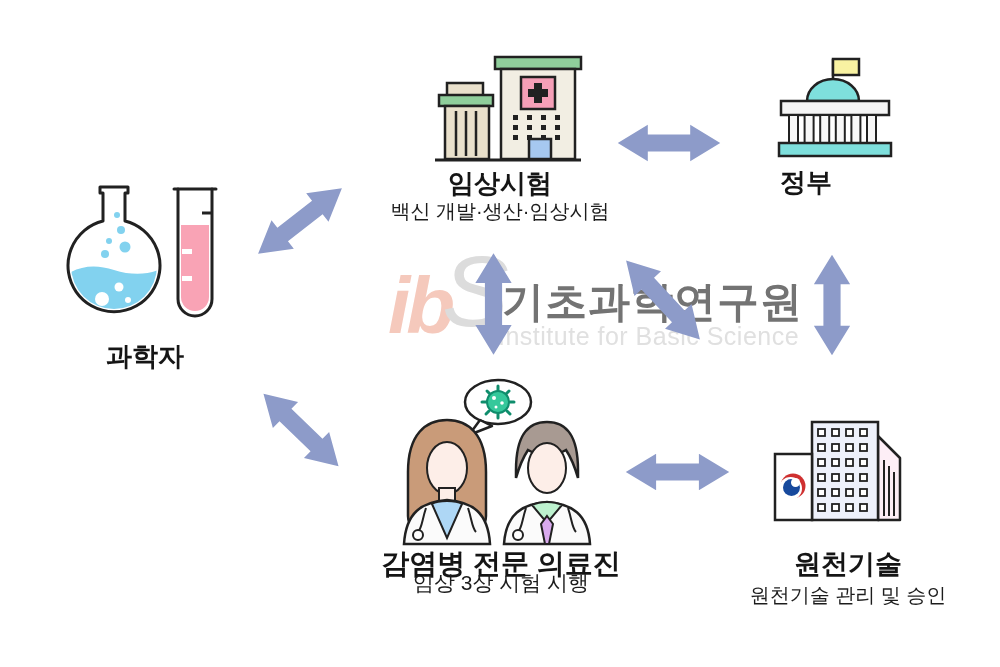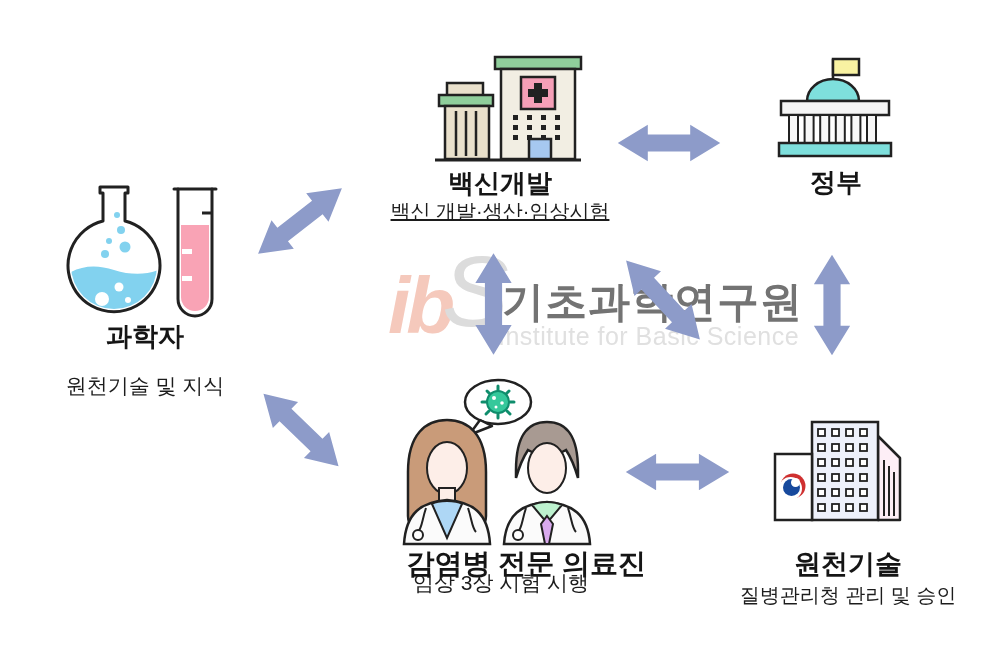--- a/index.html
+++ b/index.html
@@ -73,22 +73,21 @@
     <circle cx="47" cy="58" r="3" style="fill:var(--flask-liquid);"></circle>
     <circle cx="63" cy="64" r="5.5" style="fill:var(--flask-liquid);"></circle>
     <circle cx="43" cy="71" r="4" style="fill:var(--flask-liquid);"></circle>
     <path d="M116,6 V116 a17,17 0 0 0 34,0 V6" style="fill:#ffffff;stroke:var(--outline);stroke-width:3;stroke-linecap:round;"></path>
     <path d="M112,6 h42" style="stroke:var(--outline);stroke-width:3;stroke-linecap:round;fill:none;"></path>
     <path d="M119,42 V114 a14,14 0 0 0 28,0 V42 z" style="fill:var(--tube-liquid);"></path>
     <path d="M150,30 h-10" style="stroke:var(--outline);stroke-width:3;fill:none;"></path>
     <rect x="120" y="66" width="10" height="5" style="fill:#ffffff;"></rect>
     <rect x="120" y="93" width="10" height="5" style="fill:#ffffff;"></rect>
   </svg>
-  <div class="node-title" style="left:45px;top:322px;width:200px;font-size:26px;">과학자</div>
-  <div class="node-sub" style="left:25px;top:374px;width:240px;font-size:21px;">원천기술 및 지식</div>
+  <div class="node-title" style="left:45px;top:342px;width:200px;font-size:26px;">과학자</div>
 
   <svg class="abs" style="left:433px;top:53px;width:150px;height:110px;" viewBox="0 0 150 110">
     <rect x="14" y="30" width="36" height="14" style="fill:var(--pharma-annex);stroke:var(--outline);stroke-width:2.5;"></rect>
     <rect x="6" y="42" width="54" height="11" style="fill:var(--pharma-roof);stroke:var(--outline);stroke-width:2.5;"></rect>
     <rect x="12" y="53" width="44" height="53" style="fill:var(--pharma-annex);stroke:var(--outline);stroke-width:2.5;"></rect>
     <path d="M23,58 V103 M33,58 V103 M43,58 V103" style="stroke:var(--outline);stroke-width:2.5;fill:none;"></path>
     <rect x="62" y="4" width="86" height="12" style="fill:var(--pharma-roof);stroke:var(--outline);stroke-width:2.5;"></rect>
     <rect x="68" y="16" width="74" height="90" style="fill:var(--pharma-wall);stroke:var(--outline);stroke-width:2.5;"></rect>
     <rect x="88" y="24" width="34" height="32" style="fill:var(--pharma-sign);stroke:var(--outline);stroke-width:2.5;"></rect>
     <rect x="101" y="30" width="8" height="20" style="fill:var(--outline);"></rect>
@@ -103,39 +102,39 @@
         <rect x="108" y="72" width="5" height="5"></rect>
         <rect x="122" y="72" width="5" height="5"></rect>
       <rect x="80" y="82" width="5" height="5"></rect>
         <rect x="94" y="82" width="5" height="5"></rect>
         <rect x="108" y="82" width="5" height="5"></rect>
         <rect x="122" y="82" width="5" height="5"></rect>
     </g>
     <rect x="96" y="86" width="22" height="20" style="fill:var(--pharma-door);stroke:var(--outline);stroke-width:2.5;"></rect>
     <path d="M2,107 H148" style="stroke:var(--outline);stroke-width:3;fill:none;"></path>
   </svg>
-  <div class="node-title" style="left:400px;top:169px;width:200px;font-size:26px;">백신개발</div>
-  <div class="node-sub" style="left:375px;top:200px;width:250px;font-size:20px;text-decoration:underline;">백신 개발·생산·임상시험</div>
+  <div class="node-title" style="left:400px;top:169px;width:200px;font-size:26px;">임상시험</div>
+  <div class="node-sub" style="left:375px;top:200px;width:250px;font-size:20px;">백신 개발·생산·임상시험</div>
 
   <svg class="abs" style="left:771px;top:53px;width:130px;height:105px;" viewBox="0 0 130 105">
     <path d="M62,28 V6" style="stroke:var(--outline);stroke-width:2.5;fill:none;"></path>
     <rect x="62" y="6" width="26" height="16" style="fill:var(--gov-flag);stroke:var(--outline);stroke-width:2.5;"></rect>
     <path d="M36,48 a26,22 0 0 1 52,0 z" style="fill:var(--gov-teal);stroke:var(--outline);stroke-width:2.5;"></path>
     <rect x="10" y="48" width="108" height="14" style="fill:#f4f4f4;stroke:var(--outline);stroke-width:2.5;"></rect>
     <g style="fill:#f7f7f7;stroke:var(--outline);stroke-width:2;">
       <rect x="18" y="62" width="9" height="28"></rect>
       <rect x="33.6" y="62" width="9" height="28"></rect>
       <rect x="49.2" y="62" width="9" height="28"></rect>
       <rect x="64.8" y="62" width="9" height="28"></rect>
       <rect x="80.4" y="62" width="9" height="28"></rect>
       <rect x="96" y="62" width="9" height="28"></rect>
     </g>
     <rect x="8" y="90" width="112" height="13" style="fill:var(--gov-teal);stroke:var(--outline);stroke-width:2.5;"></rect>
   </svg>
-  <div class="node-title" style="left:771px;top:168px;width:130px;font-size:26px;">정부</div>
+  <div class="node-title" style="left:741px;top:168px;width:130px;font-size:26px;">정부</div>
 
   <svg class="abs" style="left:396px;top:376px;width:205px;height:170px;" viewBox="0 0 205 170">
 
     <ellipse cx="102" cy="26" rx="33" ry="22" style="fill:#ffffff;stroke:var(--outline);stroke-width:2.5;"></ellipse>
     <path d="M84,44 L73,59 L96,50 Z" style="fill:#ffffff;stroke:var(--outline);stroke-width:2.5;stroke-linejoin:round;"></path>
     <g style="stroke:var(--virus-dark);stroke-width:3;stroke-linecap:round;">
       <path d="M102,10 V14"></path>
         <path d="M102,38 V42"></path>
         <path d="M86,26 H90"></path>
         <path d="M114,26 H118"></path>
@@ -160,21 +159,21 @@
 
     <path d="M120,94 C120,56 134,46 151,46 C168,46 182,56 182,94 L182,102 C178,88 174,80 170,74 C158,81 144,81 132,74 C128,80 124,88 120,102 Z" style="fill:var(--hair-male);stroke:var(--outline);stroke-width:2.5;"></path>
     <ellipse cx="151" cy="92" rx="19" ry="25" style="fill:var(--skin);stroke:var(--outline);stroke-width:2;"></ellipse>
     <path d="M108,168 C110,138 126,128 151,126 C176,128 192,138 194,168 Z" style="fill:var(--coat-white);stroke:var(--outline);stroke-width:2.5;"></path>
     <path d="M136,129 C144,125 158,125 166,129 L151,147 Z" style="fill:var(--collar-green);stroke:var(--outline);stroke-width:2;"></path>
     <path d="M151,140 L157,148 L153,168 L149,168 L145,148 Z" style="fill:var(--tie-purple);stroke:var(--outline);stroke-width:2;"></path>
     <path d="M130,132 C126,144 126,152 122,156" style="fill:none;stroke:var(--outline);stroke-width:2;"></path>
     <path d="M172,132 C176,144 176,152 180,156" style="fill:none;stroke:var(--outline);stroke-width:2;"></path>
     <circle cx="122" cy="159" r="5" style="fill:#ffffff;stroke:var(--outline);stroke-width:2;"></circle>
   </svg>
-  <div class="node-title" style="left:356px;top:549px;width:290px;font-size:28px;text-align:right;">감염병 전문 의료진</div>
+  <div class="node-title" style="left:356px;top:549px;width:290px;font-size:28px;">감염병 전문 의료진</div>
   <div class="node-sub" style="left:376px;top:571px;width:250px;font-size:21px;">임상 3상 시험 시행</div>
 
   <svg class="abs" style="left:748px;top:418px;width:160px;height:105px;" viewBox="0 0 160 105">
     <polygon points="130,18 152,40 152,102 130,102" style="fill:var(--kdca-side);stroke:var(--outline);stroke-width:2.5;stroke-linejoin:round;"></polygon>
     <path d="M136,42 V98 M141,48 V98 M146,54 V98" style="stroke:var(--outline);stroke-width:2;fill:none;"></path>
     <rect x="64" y="4" width="66" height="98" style="fill:var(--kdca-wall);stroke:var(--outline);stroke-width:2.5;"></rect>
     <g style="fill:#ffffff;stroke:var(--outline);stroke-width:1.8;">
       <rect x="70" y="11" width="7" height="7"></rect>
         <rect x="84" y="11" width="7" height="7"></rect>
         <rect x="98" y="11" width="7" height="7"></rect>
@@ -202,15 +201,15 @@
     </g>
     <rect x="27" y="36" width="37" height="66" style="fill:#ffffff;stroke:var(--outline);stroke-width:2.5;"></rect>
     <g>
       <circle cx="45" cy="68" r="12.5" style="fill:var(--emblem-red);"></circle>
       <circle cx="42.5" cy="70.5" r="11.5" style="fill:#ffffff;"></circle>
       <circle cx="43.5" cy="69.5" r="8.5" style="fill:var(--emblem-blue);"></circle>
       <circle cx="47.5" cy="64.5" r="4.5" style="fill:#ffffff;"></circle>
     </g>
   </svg>
   <div class="node-title" style="left:748px;top:550px;width:200px;font-size:27px;">원천기술</div>
-  <div class="node-sub" style="left:738px;top:584px;width:220px;font-size:20px;">질병관리청 관리 및 승인</div>
+  <div class="node-sub" style="left:738px;top:584px;width:220px;font-size:20px;">원천기술 관리 및 승인</div>
 
 </div>
 
 </body></html>

